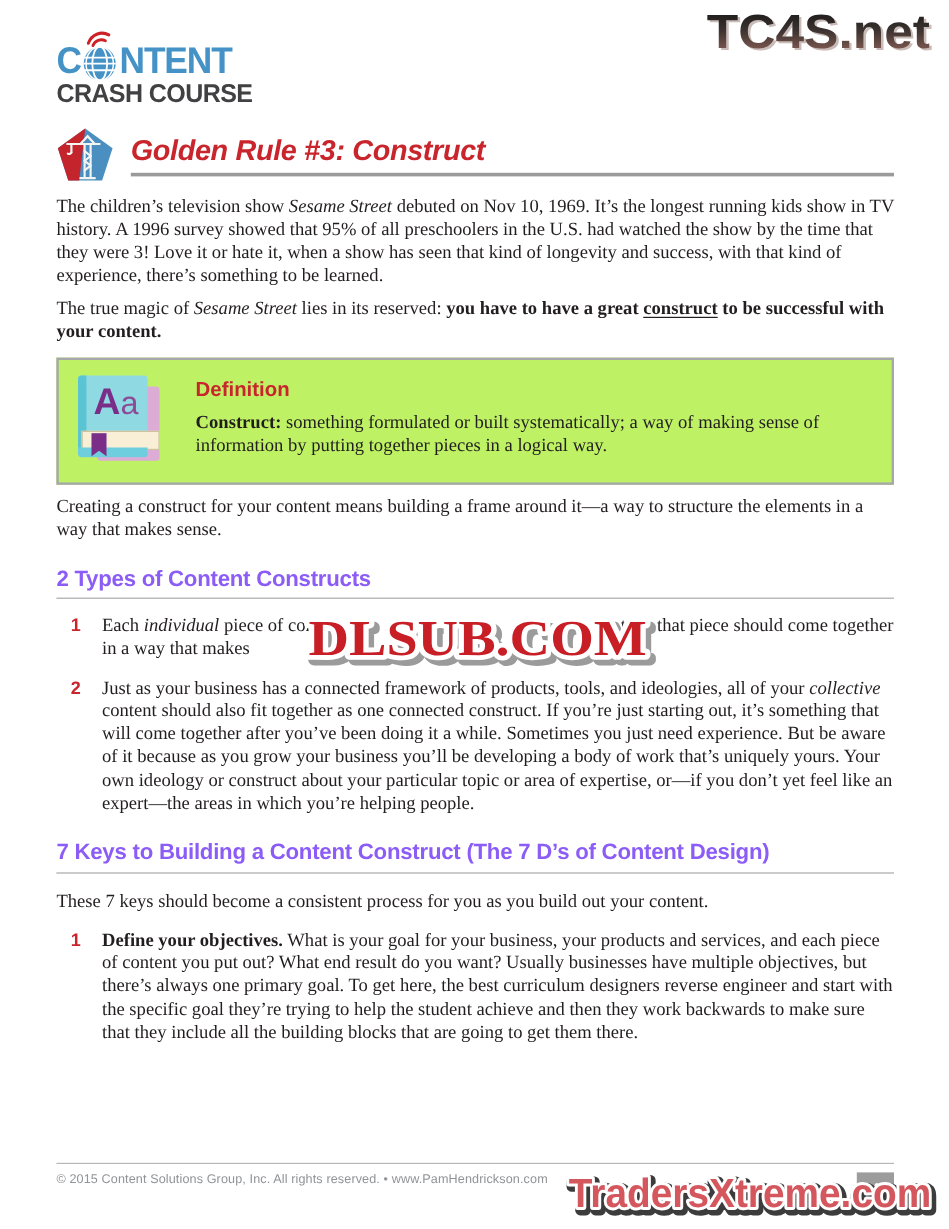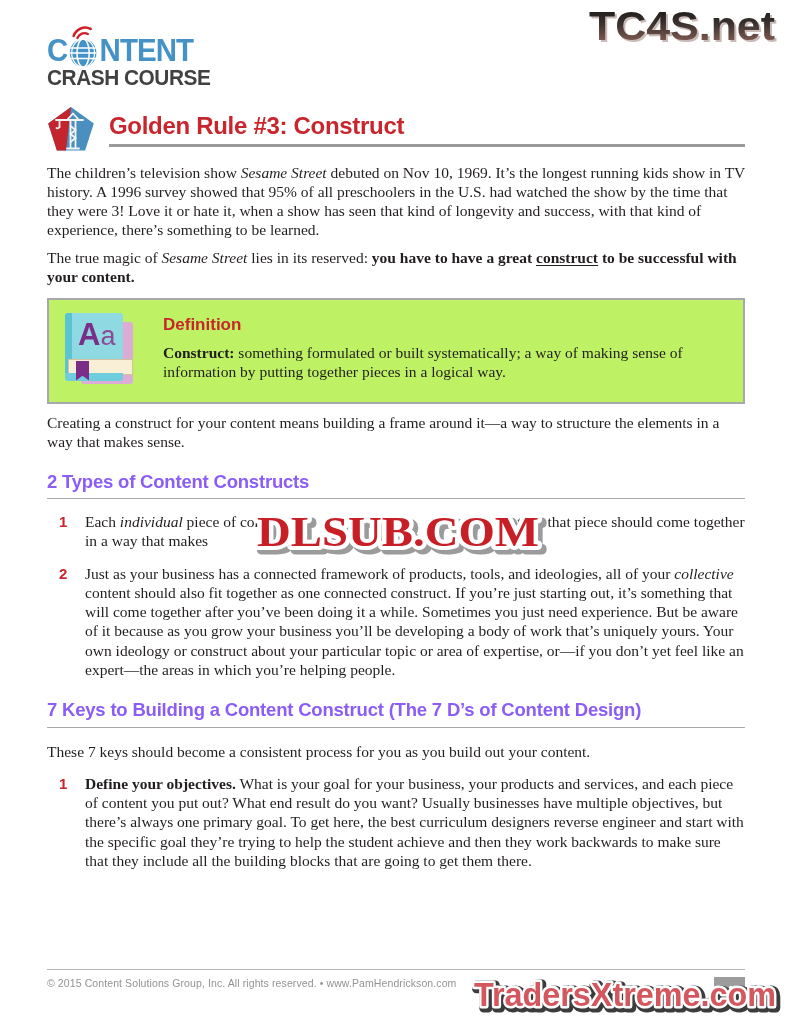--- a/index.html
+++ b/index.html
@@ -25,21 +25,21 @@
   .logo-line2{
     font-family:"Liberation Sans", sans-serif;
     font-weight:bold;font-size:21.5px;letter-spacing:-.5px;
     color:#414042;transform:scaleX(.97);transform-origin:left;
     margin-top:2px;
   }
 
   
   .title-row{display:flex;align-items:flex-start;margin-top:15px;}
   .title-icon{flex:0 0 auto;margin-right:14px;}
-  .title-col{flex:1;padding-top:9px;}
+  .title-col{flex:1;padding-top:9px;font-style:italic;}
   .h1{
     font-family:"Liberation Sans", sans-serif;font-weight:bold;
     font-size:24px;color:#c9252c;letter-spacing:-.3px;line-height:1;
     margin:0;
   }
   .title-underline{height:3px;background:#9a9a9a;margin-top:6px;}
 
   
   .para{font-size:15.5px;line-height:19px;margin:9px 0 0 0;}
   .first-para{margin-top:8px;}

